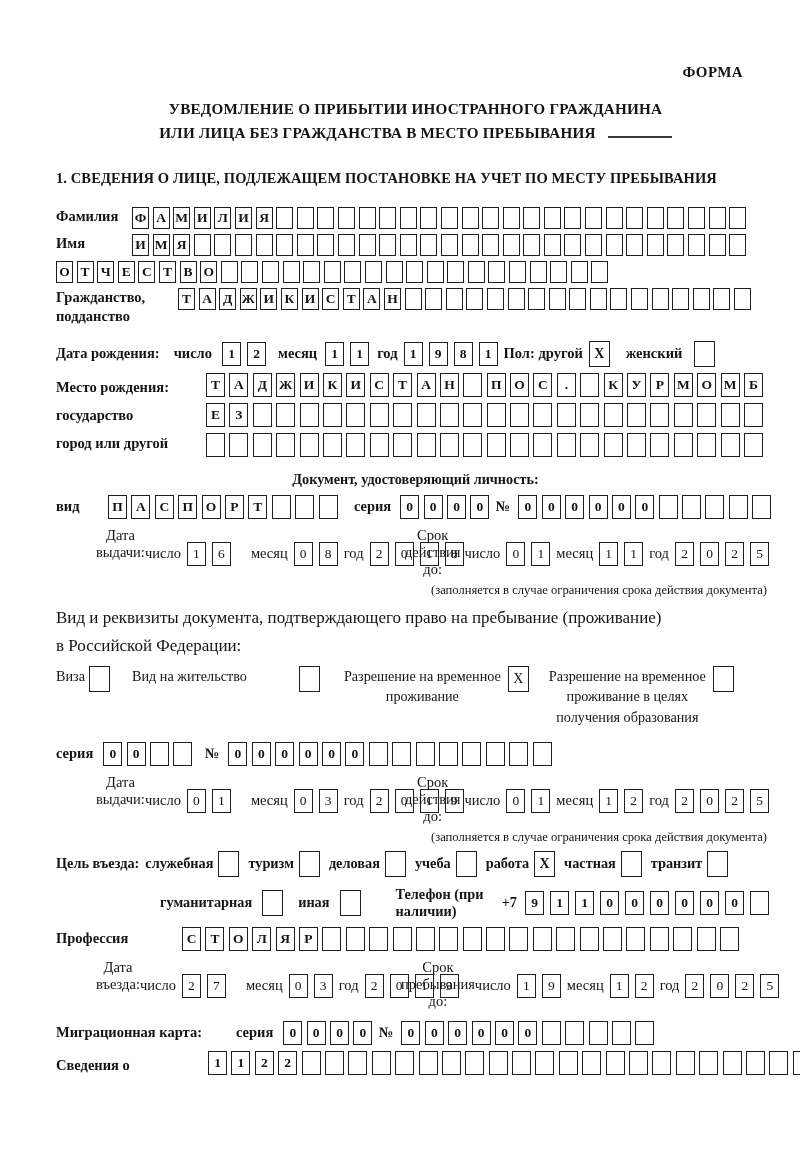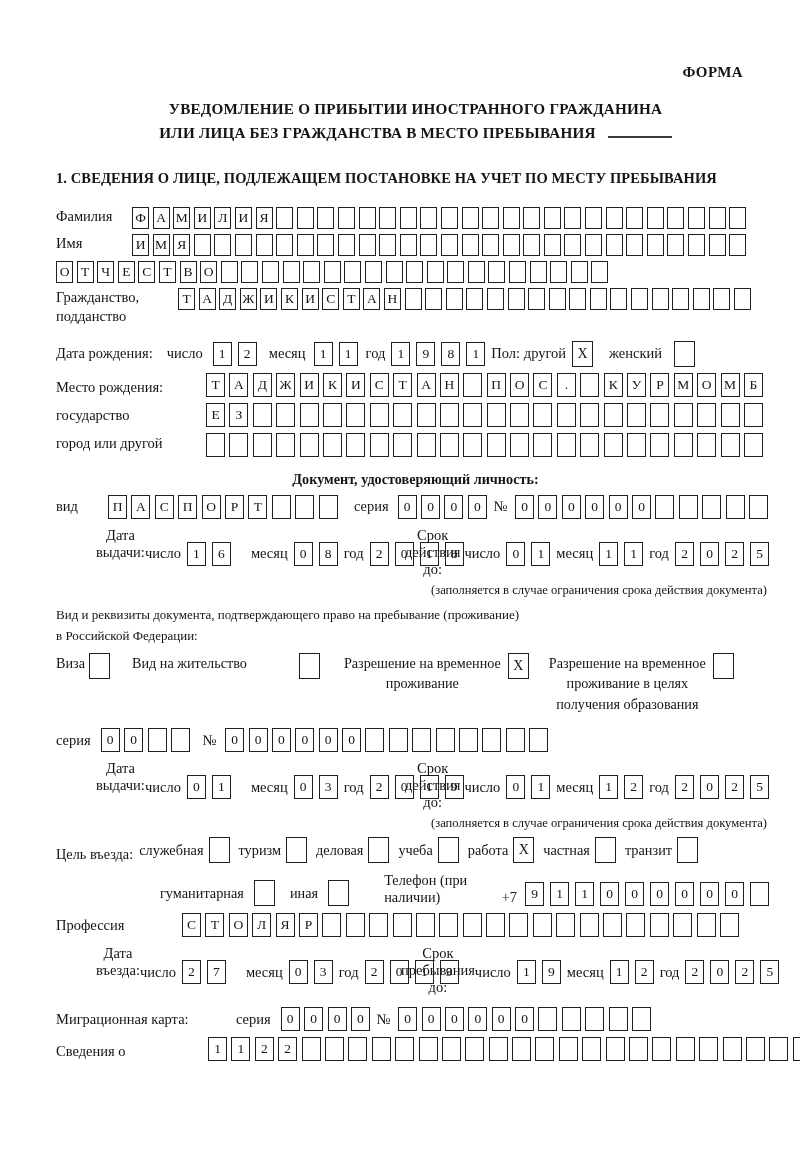--- a/index.html
+++ b/index.html
@@ -12,21 +12,21 @@
 
   .appendix { margin-left:488px; font-size:13.5px; line-height:1.32; }
   .appendix .rev { margin-top:5px; }
   .forma { text-align:right; font-weight:bold; font-size:15px; letter-spacing:.4px; margin:28px 32px 16px 0; }
 
   .title { text-align:center; font-weight:bold; font-size:15.2px; line-height:1.6; margin-bottom:24px; letter-spacing:.2px; }
   .blank { display:inline-block; width:64px; height:13px; border-bottom:2.2px solid #3a3a3a; margin-left:12px; }
 
   .section-heading { font-weight:bold; font-size:14.5px; margin-bottom:20px; letter-spacing:.1px; }
 
-  .row { display:flex; align-items:flex-start; margin-bottom:5px; font-size:14.5px; }
+  .row { display:flex; align-items:flex-start; margin-bottom:5px; font-size:14.5px;font-weight:bold; }
   .lbl { line-height:1.35; flex-shrink:0; }
   .boxes { display:flex; flex-wrap:nowrap; align-items:center; }
   .cell {
     width:17px; height:22px; border:1.6px solid #1f1f1f; margin-right:3.6px;
     text-align:center; font-size:13.5px; line-height:19px; flex-shrink:0; display:inline-block;
   }
   .cell.wide { width:19px; height:24px; margin-right:4.4px; line-height:21px; }
   .cell.date { width:19px; height:24px; margin-right:6px; line-height:21px; }
   .checkbox {
     display:inline-block; width:21px; height:26px; border:1.7px solid #1f1f1f;
@@ -46,29 +46,29 @@
   .date-col { display:flex; flex-direction:row; }
   .date-col.left { width:345px; }
   .date-col.right { width:375px; }
   .date-heading { text-align:center; margin-bottom:3px; }
   .date-col.left .date-heading { padding-left:40px; }
   .date-line { display:flex; align-items:center; }
   .date-line .dlbl { margin-right:6px; }
   .date-line .gap { width:14px; }
   .note { text-align:right; font-size:12.6px; padding-right:8px; margin-top:2px; margin-bottom:6px; }
 
-  .intro { font-size:13px; line-height:1.65; margin-top:4px; }
+  .intro { font-size:17px; line-height:1.65; margin-top:4px; }
 
   .permits { display:flex; align-items:flex-start; font-size:14.2px; margin:6px 0 14px 0; }
   .permit { display:flex; align-items:flex-start; }
   .permit .plabel { line-height:1.45; }
   .permit .plabel.center { text-align:center; }
   .permit .checkbox { margin-left:7px; }
 
-  .purpose { display:flex; align-items:flex-end; font-size:14.3px; margin-bottom:9px; flex-wrap:nowrap; }
+  .purpose { display:flex; align-items:center; font-size:14.3px; margin-bottom:9px; flex-wrap:nowrap;font-weight:bold; }
   .purpose .item { display:flex; align-items:center; margin-right:9px; }
   .purpose .item .checkbox { margin-left:5px; }
   .purpose2 { margin-left:104px; margin-bottom:7px; }
   .phone-label { margin-left:26px; margin-right:14px; }
   .phone-prefix { margin-right:8px; }
 </style>
 </head>
 <body>
 
 <div class="page">

